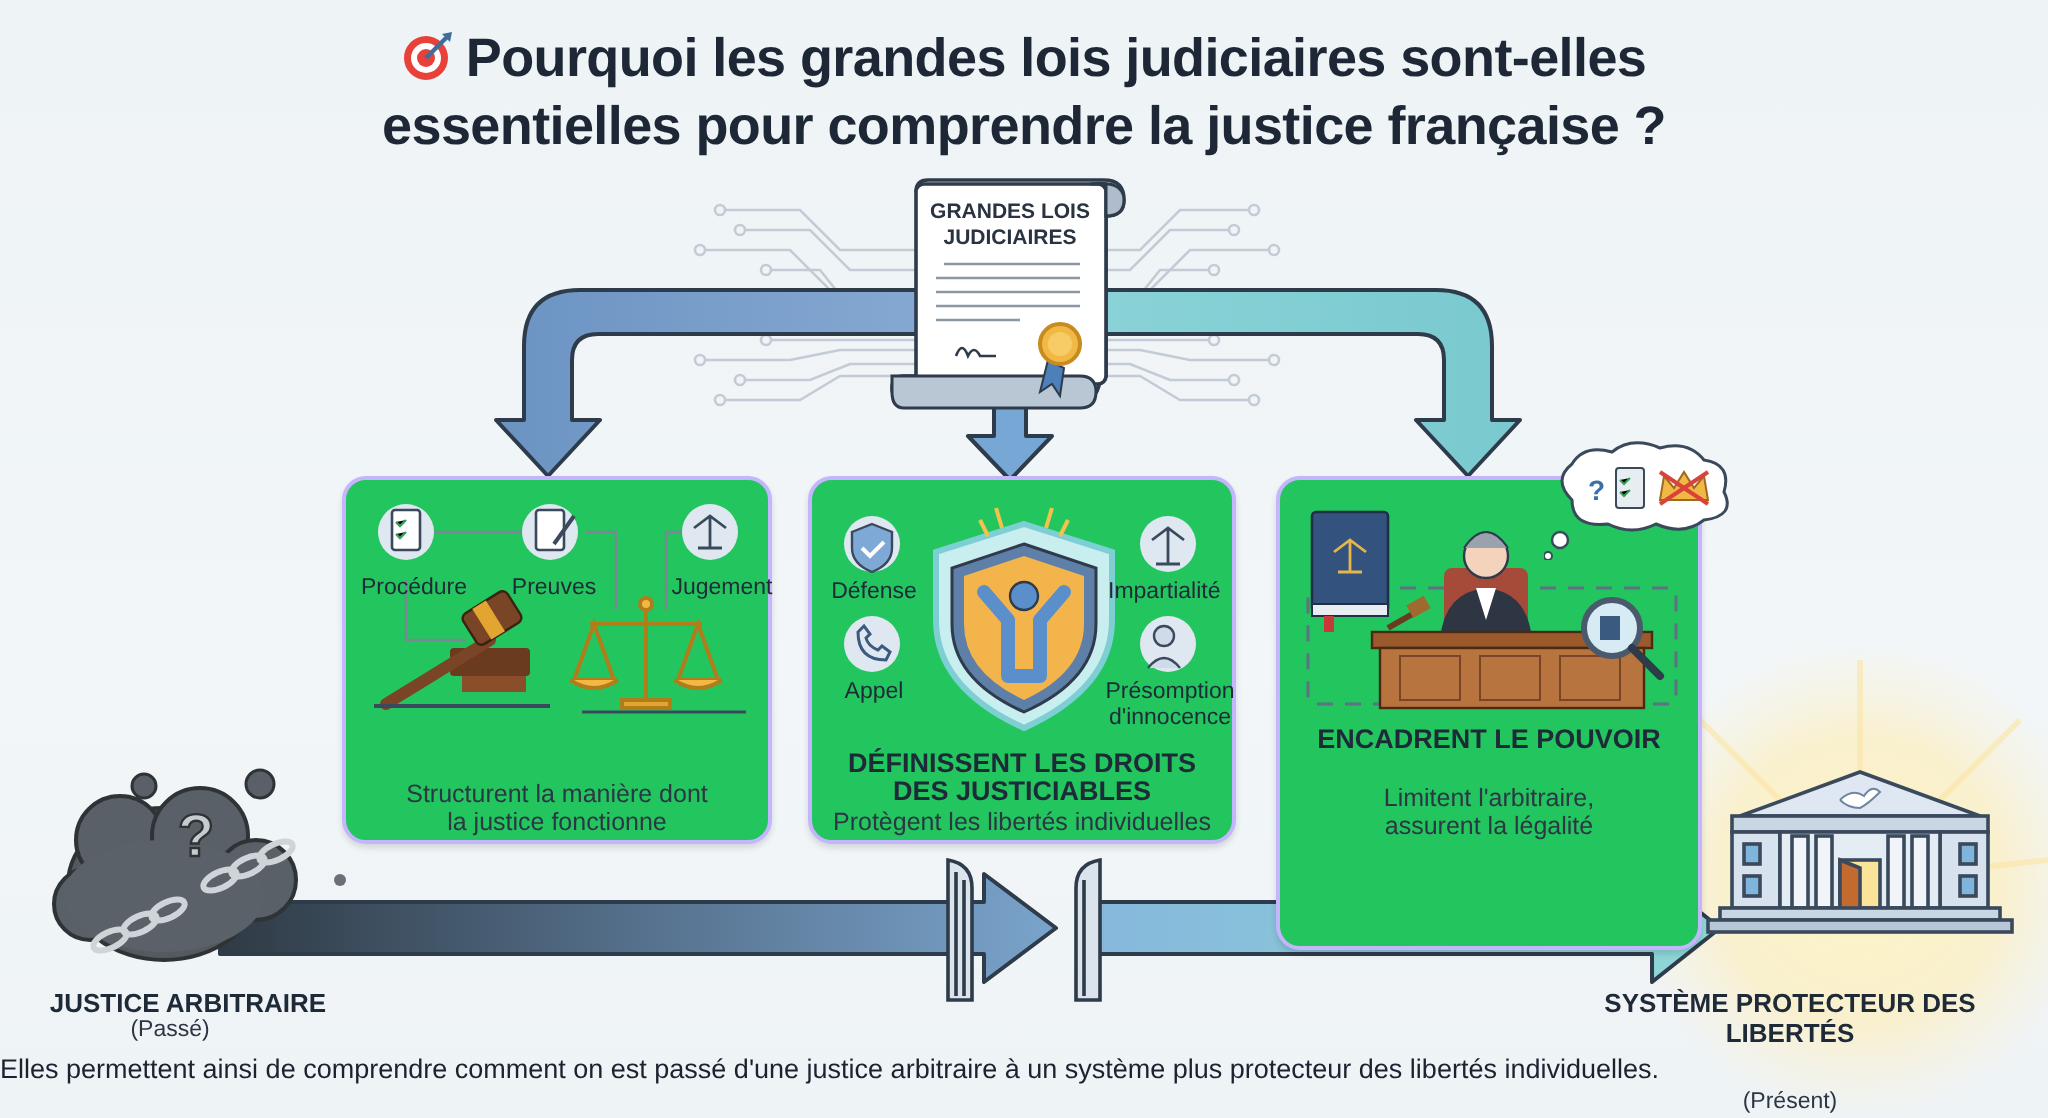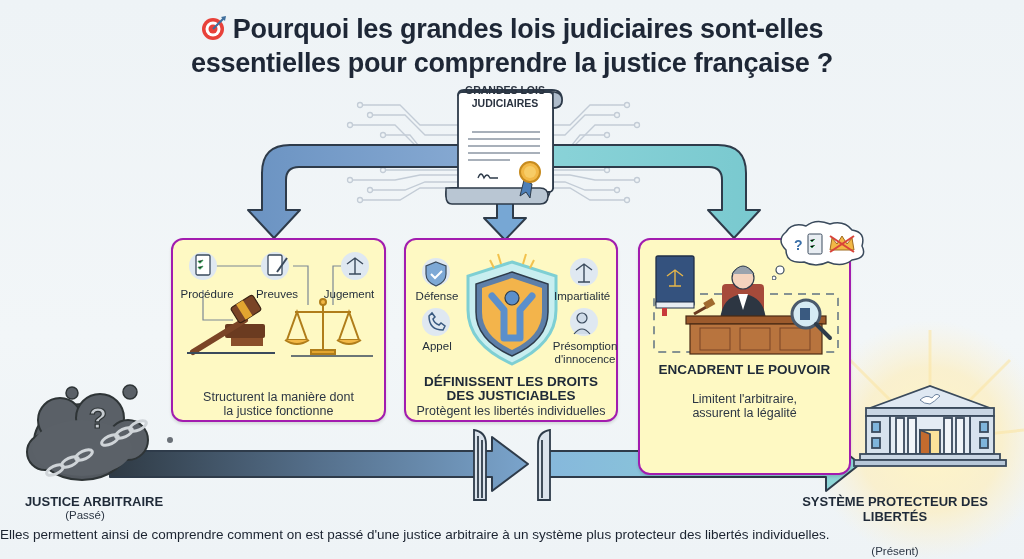--- a/index.html
+++ b/index.html
@@ -12,21 +12,21 @@
   }
   .abs { position: absolute; }
   .title {
     position: absolute; left: 0; top: 14px; width: 1024px;
     text-align: center; font-weight: 700; font-size: 27px; line-height: 31px;
     color: #1e2736; letter-spacing: -0.3px;
   }
   .title .target { display: inline-block; vertical-align: -3px; margin-right: 6px; }
   svg.bg { position: absolute; left: 0; top: 0; }
   .card {
-    position: absolute; background: #fef9c3; border: 2px solid #a21caf;
+    position: absolute; background: #22c55e; border: 2px solid #c4b5fd;
     border-radius: 12px; box-shadow: 0 2px 3px rgba(0,0,0,0.12);
   }
   .card-title {
     position: absolute; left: 0; width: 100%; text-align: center;
     font-weight: 700; font-size: 13.5px; line-height: 16px; color: #1f2a38;
   }
   .card-sub {
     position: absolute; left: 0; width: 100%; text-align: center;
     font-size: 12.5px; line-height: 15px; color: #2c3644;
   }
@@ -214,21 +214,21 @@
         <circle cx="12" cy="14" r="7.5" fill="#ffffff"></circle>
         <circle cx="12" cy="14" r="4.5" fill="#e8413a"></circle>
         <line x1="12" y1="14" x2="23" y2="3" stroke="#3f6e9c" stroke-width="2.2"></line>
         <path d="M20 2 L25 1 L24 6 Z" fill="#3f6e9c"></path>
       </svg>
     </span><span>Pourquoi les grandes lois judiciaires sont-elles</span>
   </div>
   <div>essentielles pour comprendre la justice française ?</div>
 </div>
 
-<div class="doc-title" style="left:462px; top:84px; width:86px;">
+<div class="doc-title" style="left:462px; top:100px; width:86px;">
   <div>GRANDES LOIS</div>
   <div>JUDICIAIRES</div>
 </div>
 
 <div class="card" style="left:171px; top:238px; width:215px; height:184px;">
   <svg class="abs" style="left:0; top:0;" width="215" height="130" viewBox="0 0 215 130">
     <g stroke="#7b8794" stroke-width="1.2" fill="none">
       <line x1="40" y1="26" x2="88" y2="26"></line>
       <path d="M120 26 H135 V65"></path>
       <path d="M160 65 V26 H168"></path>
@@ -262,21 +262,21 @@
       <path d="M176 72 L166 100 H186 Z"></path>
       <path d="M112 100 Q124 108 136 100" fill="#f2b846"></path>
       <path d="M164 100 Q176 108 188 100" fill="#f2b846"></path>
       <rect x="138" y="110" width="24" height="4" fill="#e2a530"></rect>
       <circle cx="150" cy="62" r="3" fill="#f2b846"></circle>
     </g>
     <line x1="118" y1="116" x2="200" y2="116" stroke="#3a4a5c" stroke-width="1.5"></line>
   </svg>
   <div class="lbl" style="left:6px; top:48px; width:56px;">Procédure</div>
   <div class="lbl" style="left:76px; top:48px; width:56px;">Preuves</div>
-  <div class="lbl" style="left:148px; top:48px; width:56px;">Jugement</div>
+  <div class="lbl" style="left:160px; top:48px; width:56px;">Jugement</div>
   <div class="card-sub" style="top:150px;">Structurent la manière dont</div>
   <div class="card-sub" style="top:164px;">la justice fonctionne</div>
 </div>
 
 <div class="card" style="left:404px; top:238px; width:214px; height:184px;">
   <svg class="abs" style="left:0; top:0;" width="214" height="130" viewBox="0 0 214 130">
     <circle cx="30" cy="32" r="14" fill="#dfe8f1"></circle>
     <path d="M30 22 L40 26 V34 Q40 42 30 46 Q20 42 20 34 V26 Z" fill="#7ea9d6" stroke="#3a4a5c" stroke-width="1.2"></path>
     <path d="M25 34 l4 4 l7 -7" stroke="#ffffff" stroke-width="2" fill="none"></path>
     <circle cx="30" cy="82" r="14" fill="#dfe8f1"></circle>

